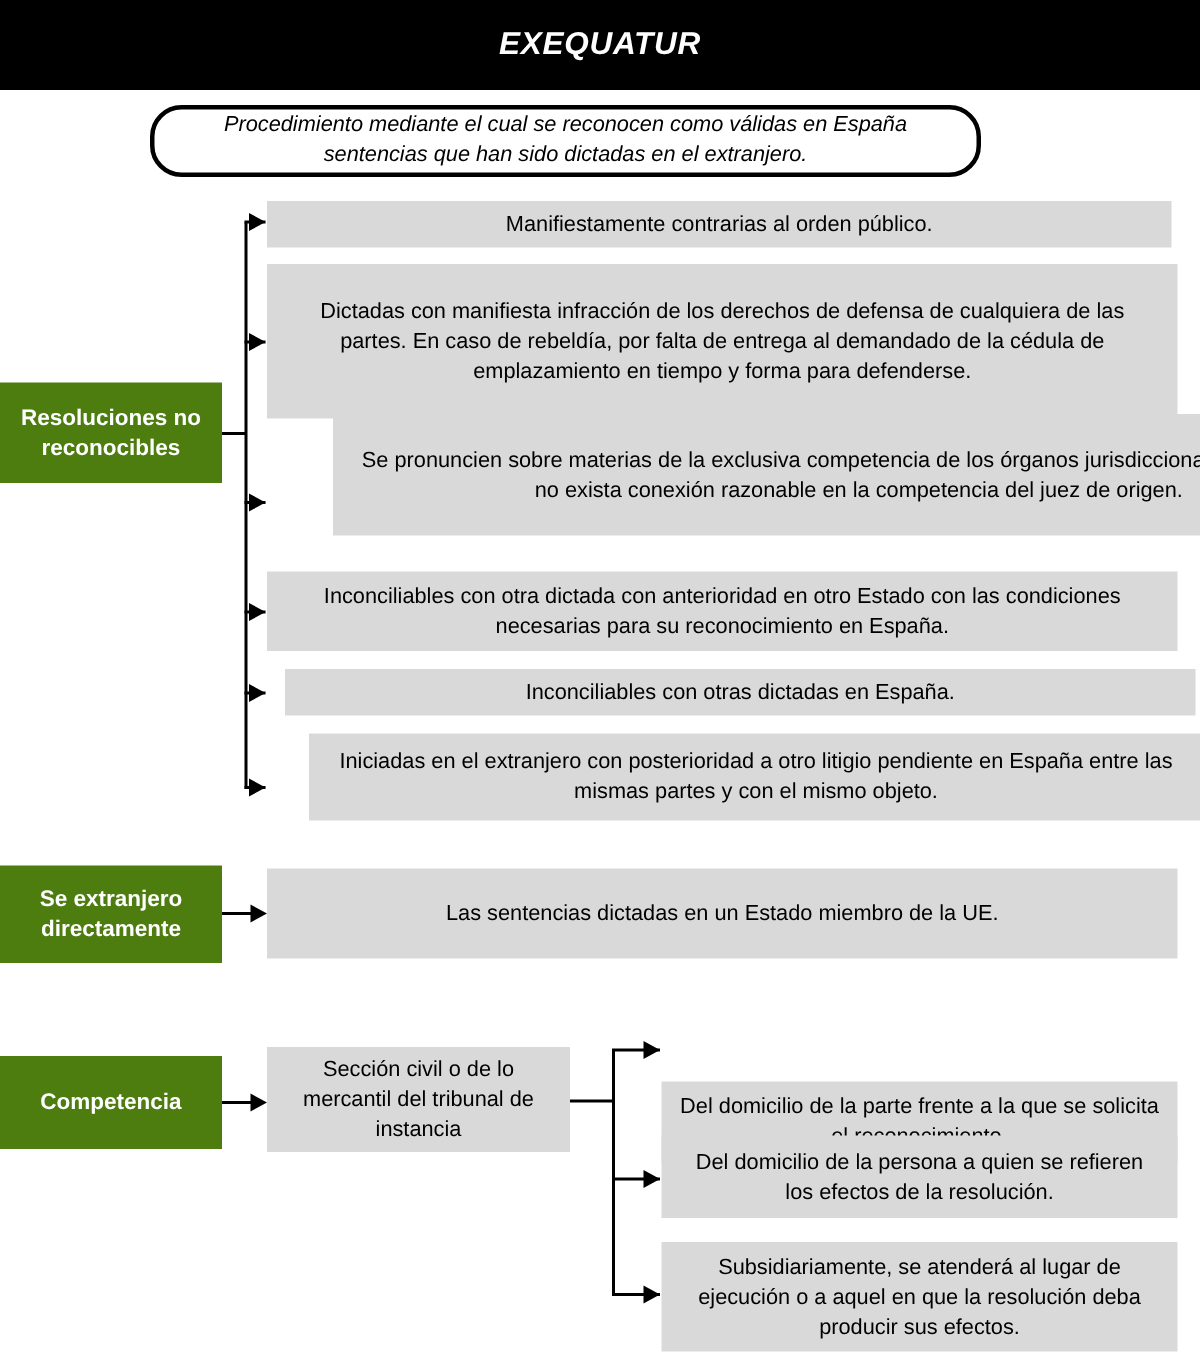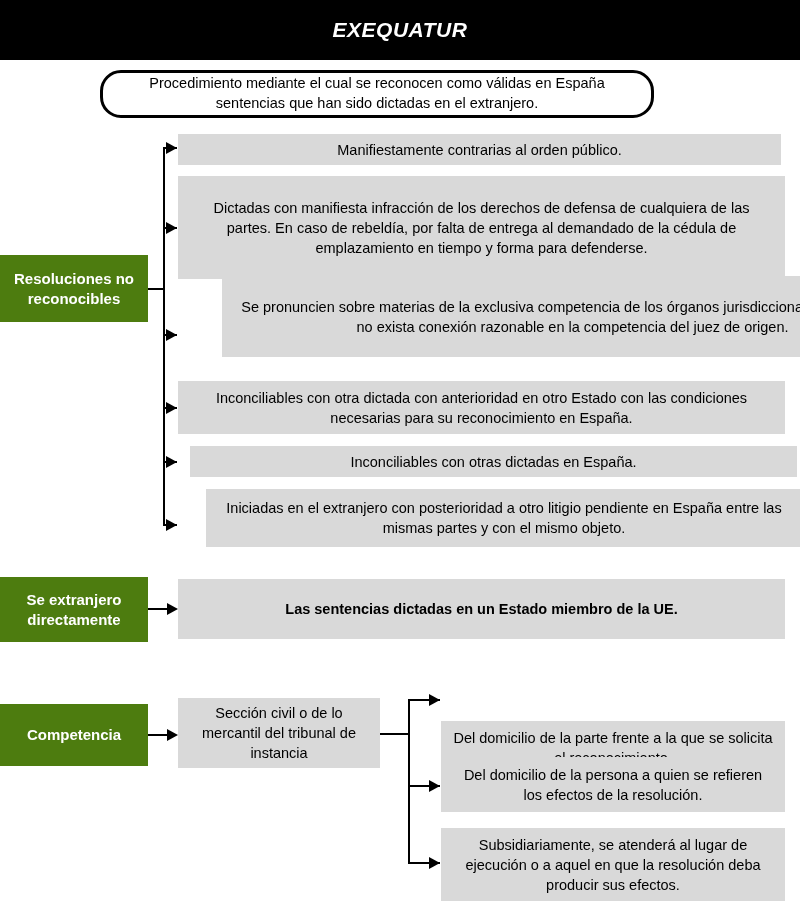--- a/index.html
+++ b/index.html
@@ -47,20 +47,21 @@
     background: #ffffff;
     box-sizing: border-box;
     display: flex;
     align-items: center;
     justify-content: center;
     text-align: center;
     color: #000000;
     font-size: 14.5px;
     line-height: 1.35;
     padding: 0 10px;
+    font-style: italic;
   }
 
   
   .cat-label {
     position: absolute;
     background: #4d7c0f;
     color: #ffffff;
     font-weight: bold;
     font-size: 15px;
     line-height: 1.3;
@@ -148,21 +149,21 @@
   <div class="arrow-head" style="left:166px; top:519px;"></div>
   <div class="item-box" style="left:178px; top:489px; width:596px; height:58px;margin-left:28px;">Iniciadas en el extranjero con posterioridad a otro litigio pendiente en España entre las mismas partes y con el mismo objeto.</div>
 </div>
 
 <div class="group">
   <div class="cat-label" style="left:0px; top:577px; width:148px; height:65px;">Se extranjero directamente</div>
 
   <div class="hline" style="left:148px; top:608px; width:26px;"></div>
   <div class="arrow-head" style="left:167px; top:603px;"></div>
 
-  <div class="item-box" style="left:178px; top:579px; width:607px; height:60px;font-weight:bold;">Las sentencias dictadas en un Estado miembro de la UE.</div>
+  <div class="item-box" style="left:178px; top:579px; width:607px; height:60px;">Las sentencias dictadas en un Estado miembro de la UE.</div>
 </div>
 
 <div class="group">
   <div class="cat-label" style="left:0px; top:704px; width:148px; height:62px;">Competencia</div>
 
   <div class="hline" style="left:148px; top:734px; width:26px;"></div>
   <div class="arrow-head" style="left:167px; top:729px;"></div>
 
   <div class="item-box" style="left:178px; top:698px; width:202px; height:70px; padding:4px 8px;">Sección civil o de lo mercantil del tribunal de instancia</div>
 

